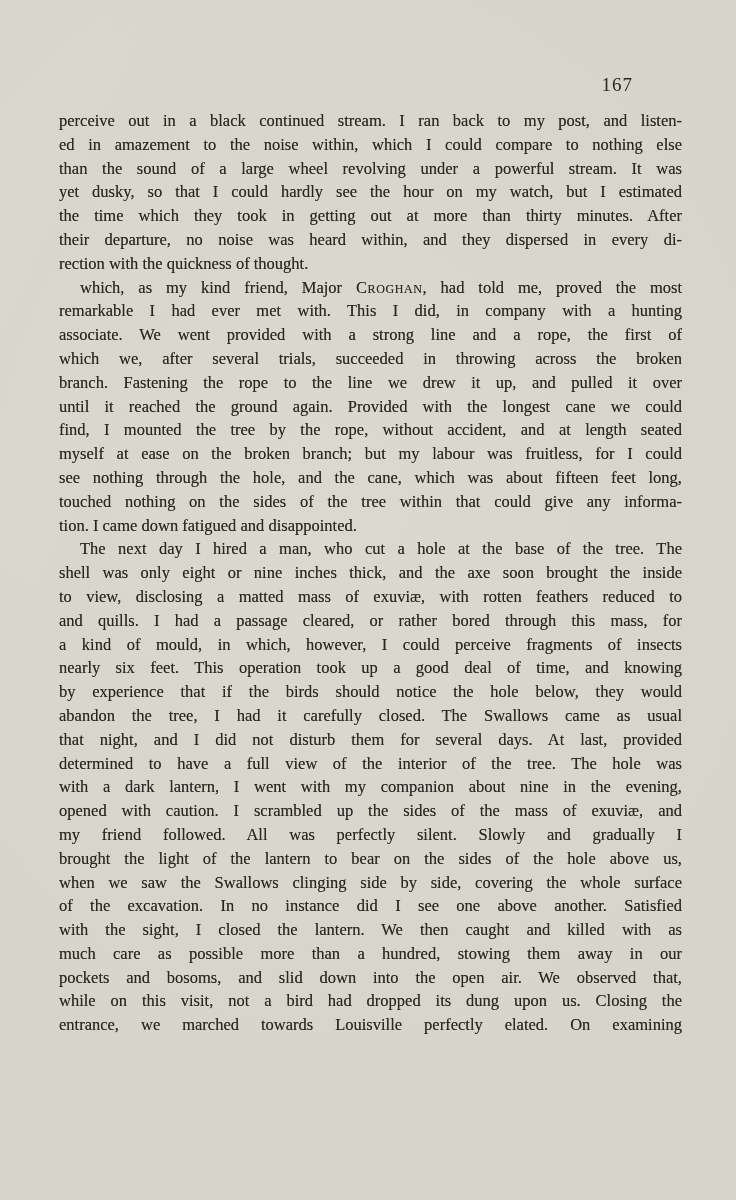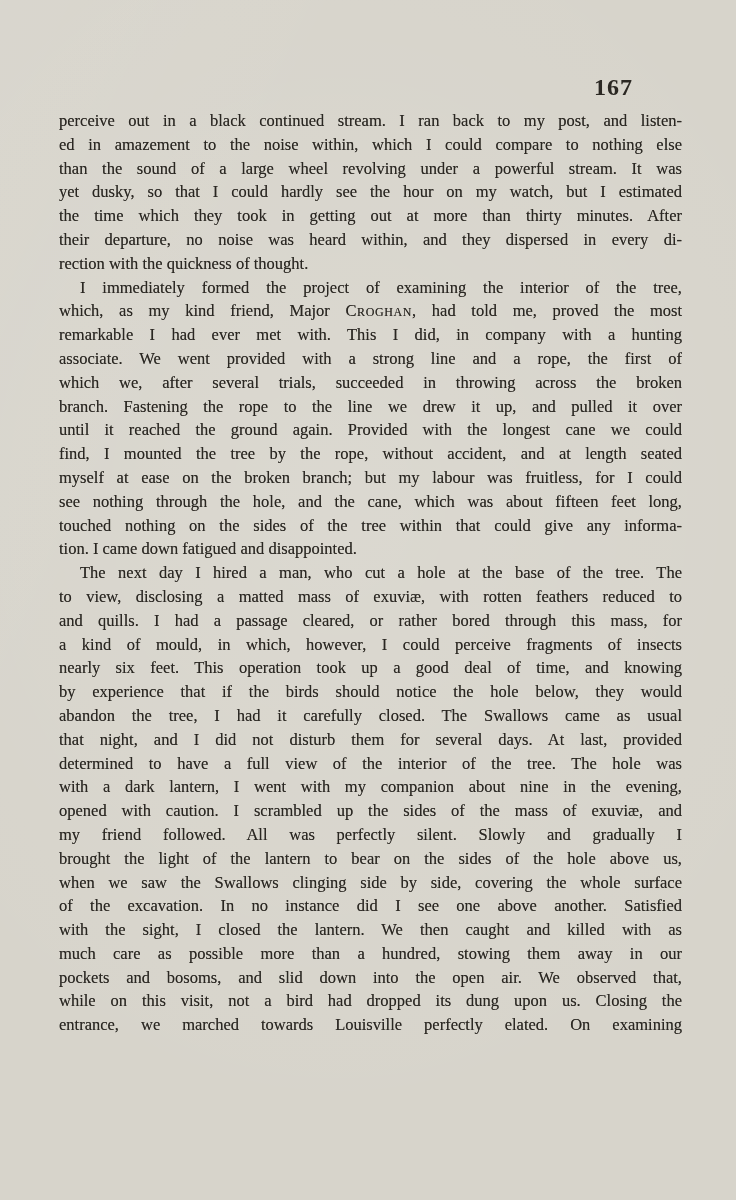--- a/index.html
+++ b/index.html
@@ -41,22 +41,22 @@
     font-size: 16px;
     font-weight: bold;
     letter-spacing: 1.1px;
     white-space: nowrap;
     color: #2b2823;
   }
   .folio {
     position: absolute;
     top: 74px;
     right: 49px;
-    font-size: 24px;
-    font-weight: bold;
+    font-size: 19px;
+    font-weight: normal;
     letter-spacing: 1px;
     color: #2b2823;
   }
   .body-text {
     position: absolute;
     top: 109px;
     left: 0;
     width: 623px;
     font-size: 16.5px;
     text-shadow: 0 0 0.6px rgba(42,39,34,0.55);
@@ -95,36 +95,36 @@
       <div class="line">perceive out in a black continued stream. I ran back to my post, and listen-</div>
       <div class="line">ed in amazement to the noise within, which I could compare to nothing else</div>
       <div class="line">than the sound of a large wheel revolving under a powerful stream. It was</div>
       <div class="line">yet dusky, so that I could hardly see the hour on my watch, but I estimated</div>
       <div class="line">the time which they took in getting out at more than thirty minutes. After</div>
       <div class="line">their departure, no noise was heard within, and they dispersed in every di-</div>
       <div class="line short">rection with the quickness of thought.</div>
     </div>
 
     <div class="para indented">
-      <div class="line">I immediately formed the project of examining the interior of the tree,</div>
       <div class="line"><span>which, as my kind friend, Major </span><span class="sc">Croghan</span><span>, had told me, proved the most</span></div>
       <div class="line">remarkable I had ever met with. This I did, in company with a hunting</div>
       <div class="line">associate. We went provided with a strong line and a rope, the first of</div>
       <div class="line">which we, after several trials, succeeded in throwing across the broken</div>
       <div class="line">branch. Fastening the rope to the line we drew it up, and pulled it over</div>
       <div class="line">until it reached the ground again. Provided with the longest cane we could</div>
       <div class="line">find, I mounted the tree by the rope, without accident, and at length seated</div>
       <div class="line">myself at ease on the broken branch; but my labour was fruitless, for I could</div>
       <div class="line">see nothing through the hole, and the cane, which was about fifteen feet long,</div>
       <div class="line">touched nothing on the sides of the tree within that could give any informa-</div>
       <div class="line short">tion. I came down fatigued and disappointed.</div>
     </div>
 
     <div class="para indented">
       <div class="line">The next day I hired a man, who cut a hole at the base of the tree. The</div>
+      <div class="line">shell was only eight or nine inches thick, and the axe soon brought the inside</div>
       <div class="line">to view, disclosing a matted mass of exuviæ, with rotten feathers reduced to</div>
       <div class="line">and quills. I had a passage cleared, or rather bored through this mass, for</div>
       <div class="line">a kind of mould, in which, however, I could perceive fragments of insects</div>
       <div class="line">nearly six feet. This operation took up a good deal of time, and knowing</div>
       <div class="line">by experience that if the birds should notice the hole below, they would</div>
       <div class="line">abandon the tree, I had it carefully closed. The Swallows came as usual</div>
       <div class="line">that night, and I did not disturb them for several days. At last, provided</div>
       <div class="line">determined to have a full view of the interior of the tree. The hole was</div>
       <div class="line">with a dark lantern, I went with my companion about nine in the evening,</div>
       <div class="line">opened with caution. I scrambled up the sides of the mass of exuviæ, and</div>

